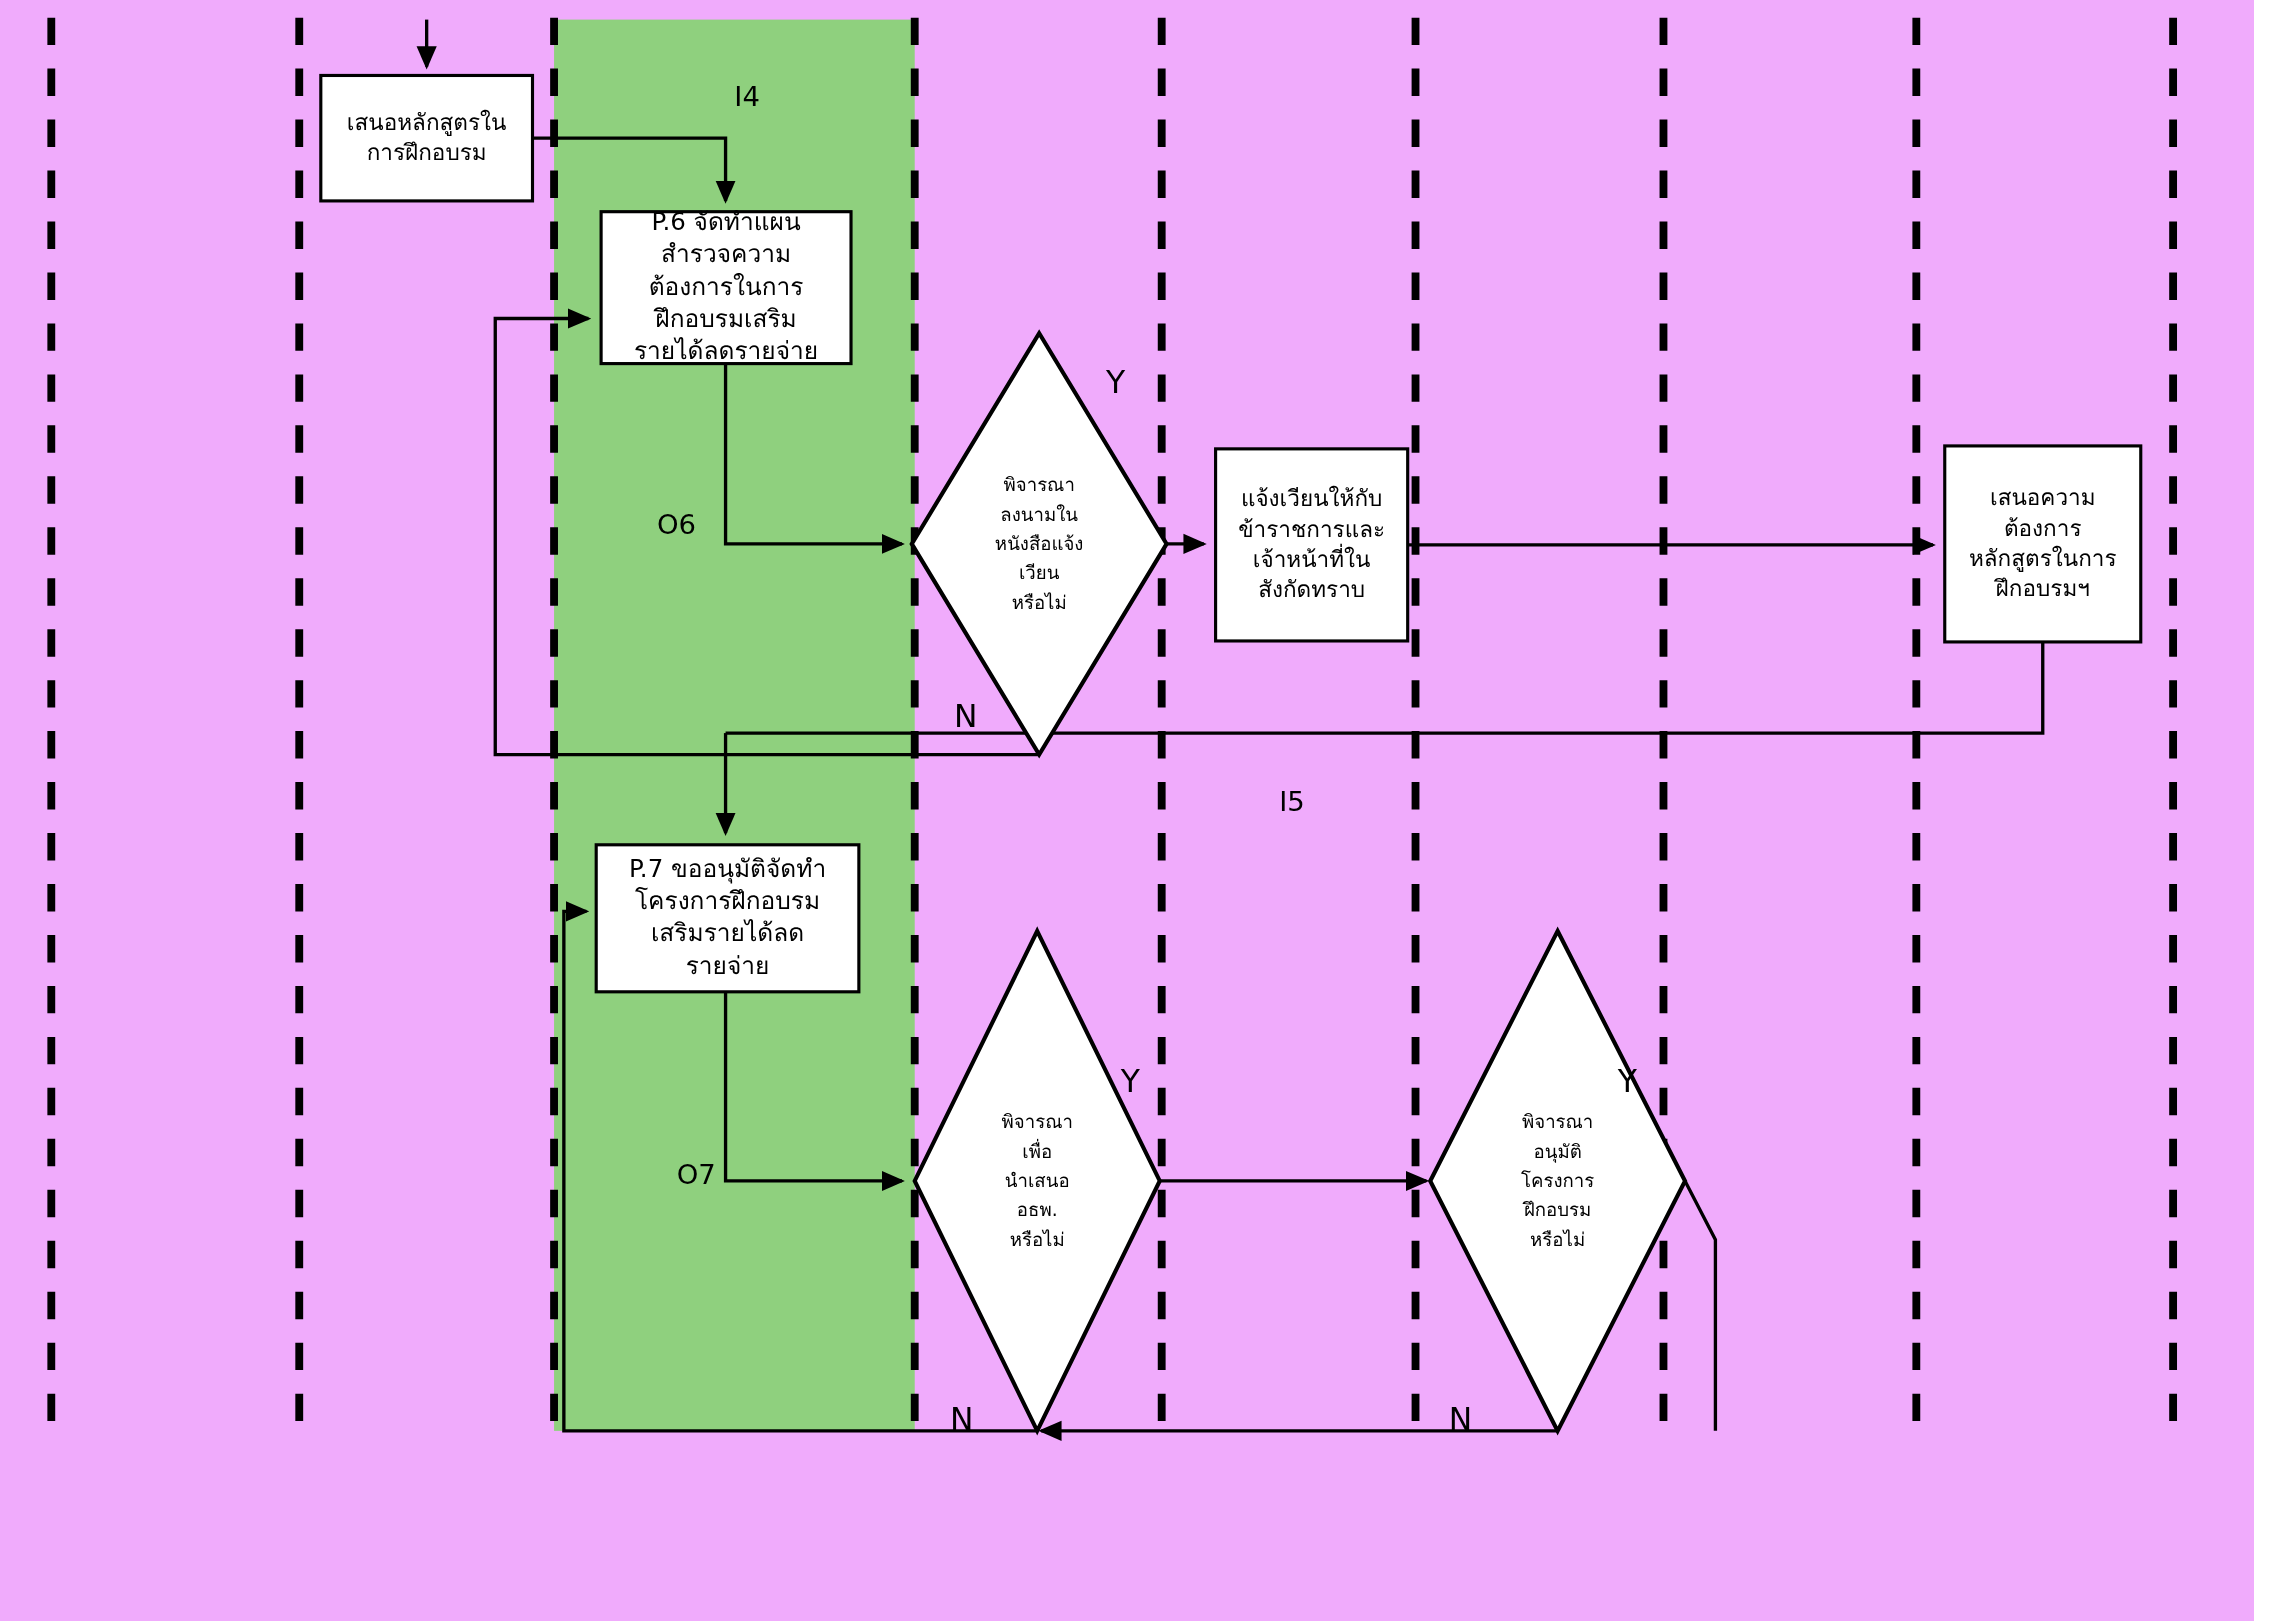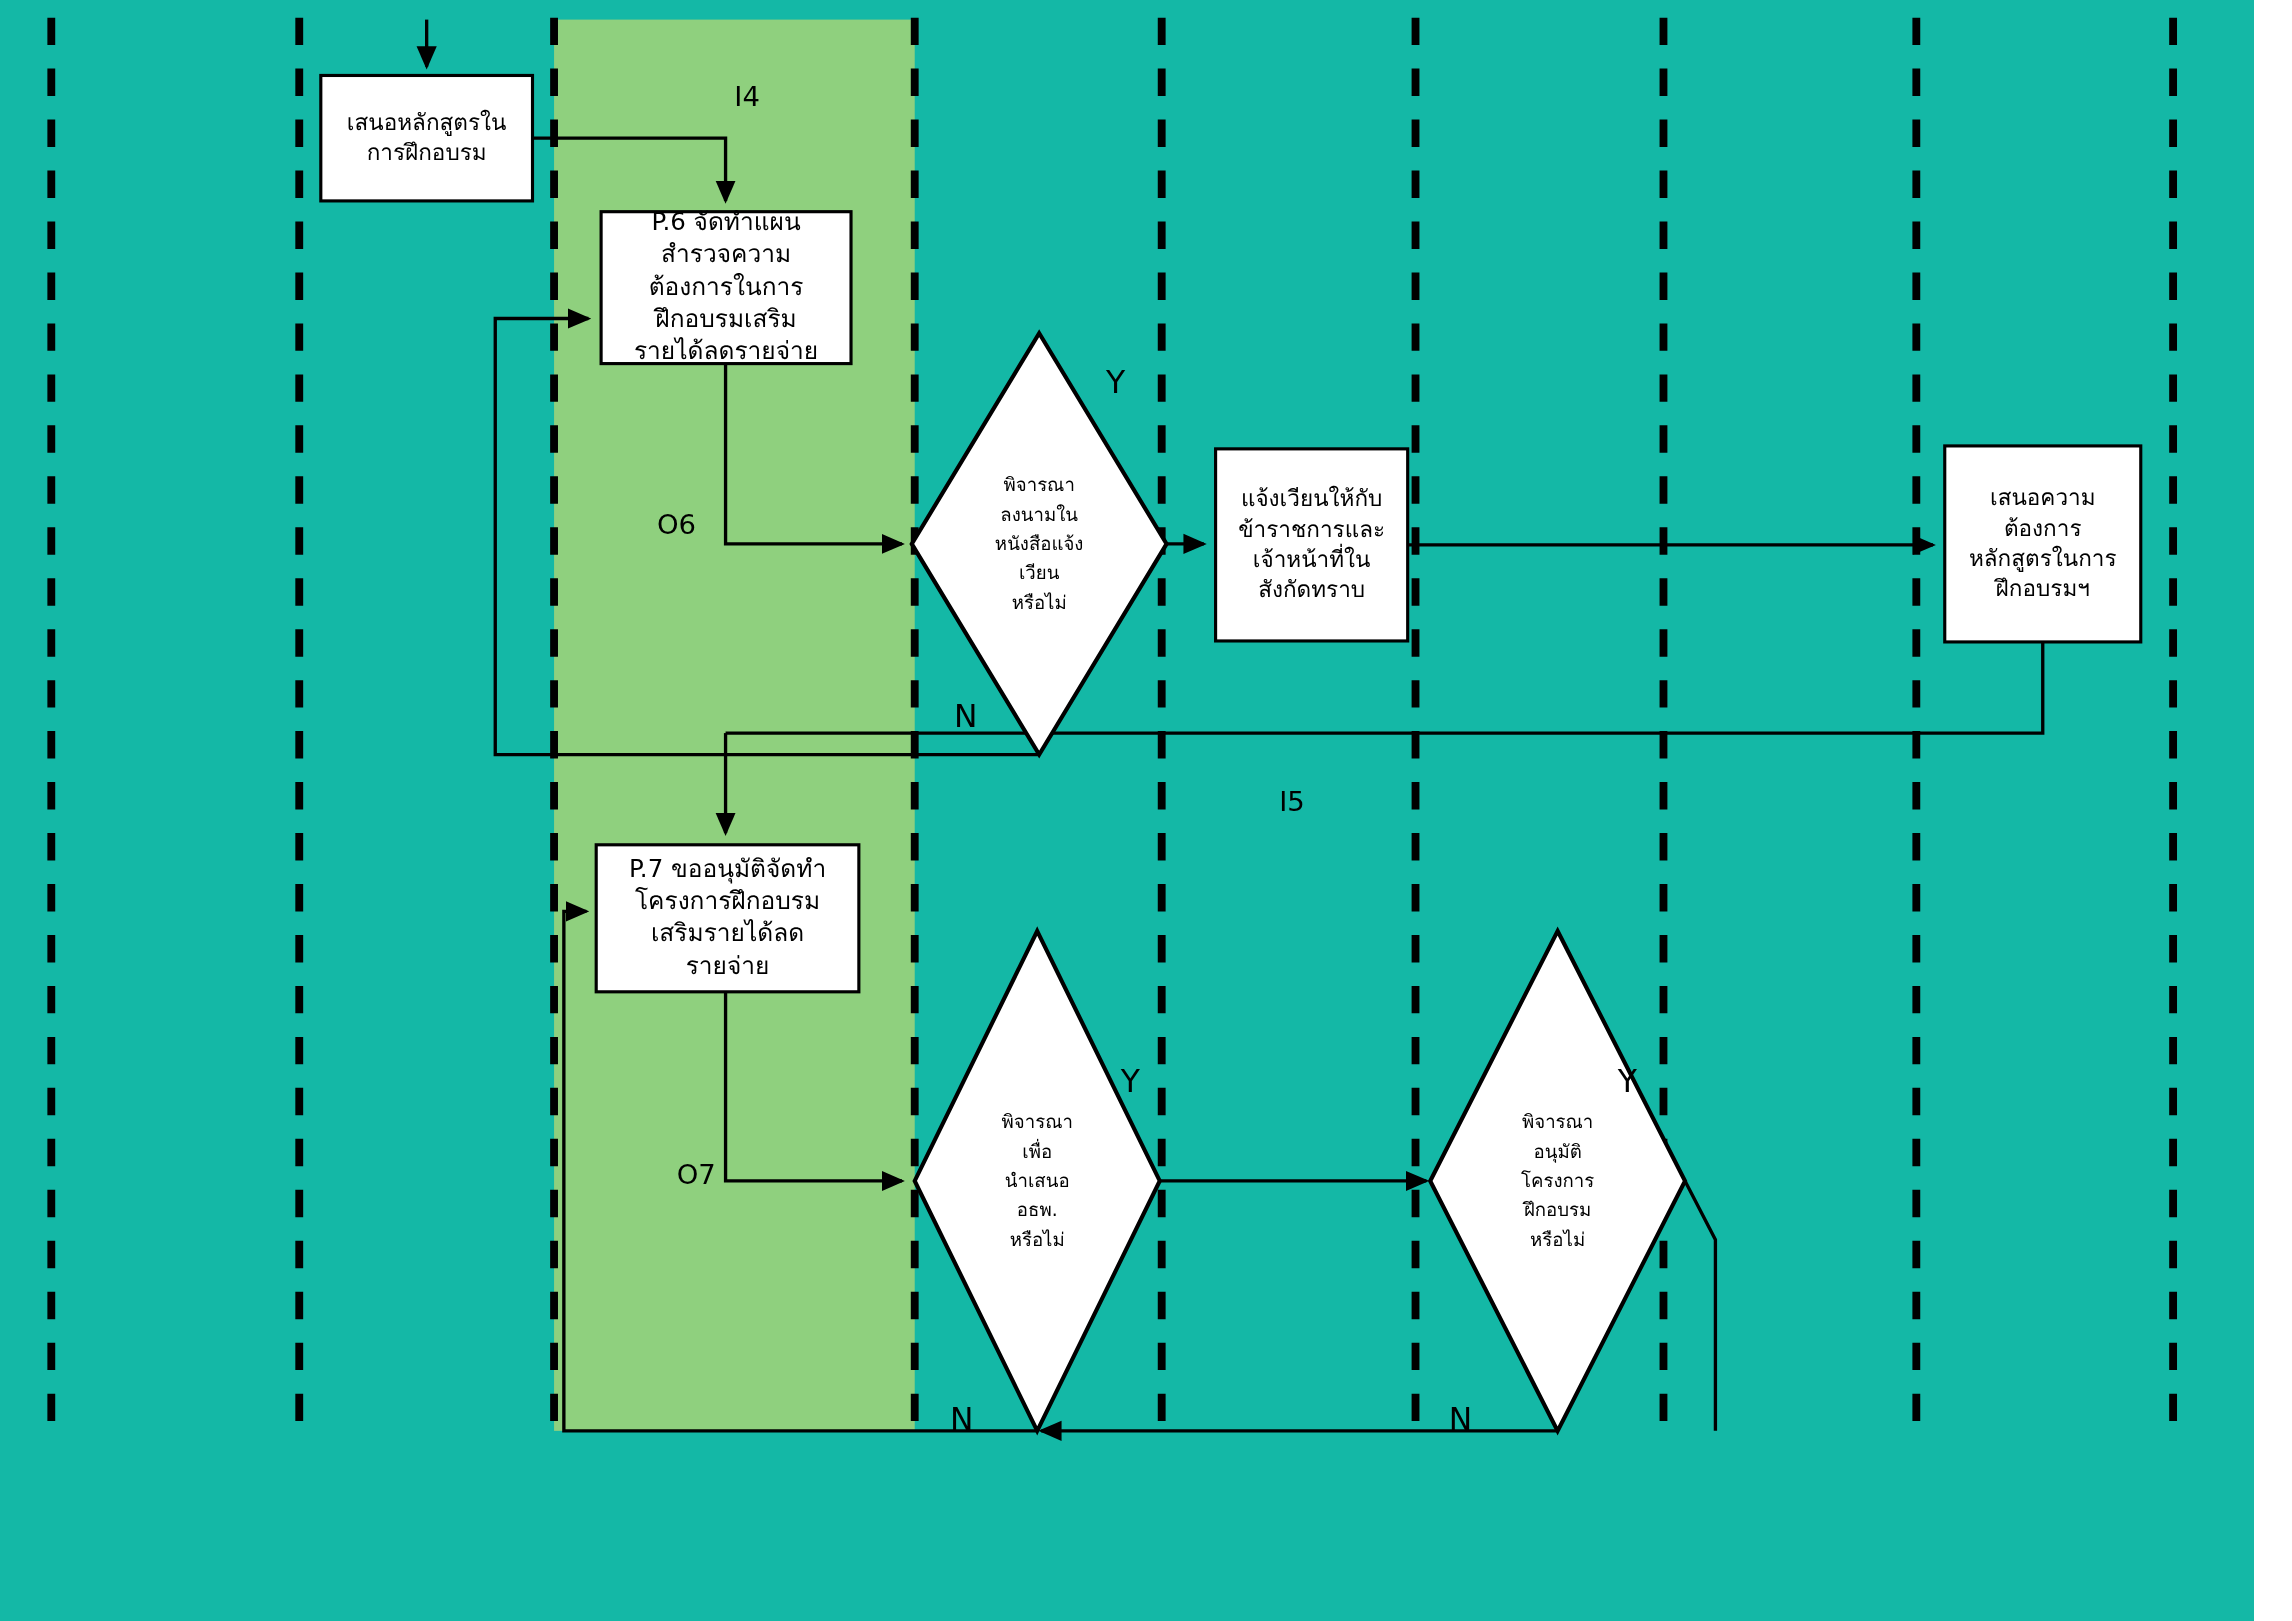--- a/index.html
+++ b/index.html
@@ -10,21 +10,21 @@
   body {
     width: 2293px;
     height: 1621px;
     font-family: "DejaVu Sans", "Liberation Sans", sans-serif;
     overflow: hidden;
   }
   #stage {
     position: relative;
     width: 2254px;
     height: 1621px;
-    background: #14b8a6;
+    background: #f0abfc;
     text-decoration: underline;
   }
   #flow {
     position: absolute;
     left: 0;
     top: 0;
     width: 2293px;
     height: 1621px;
   }
   .node-text {

